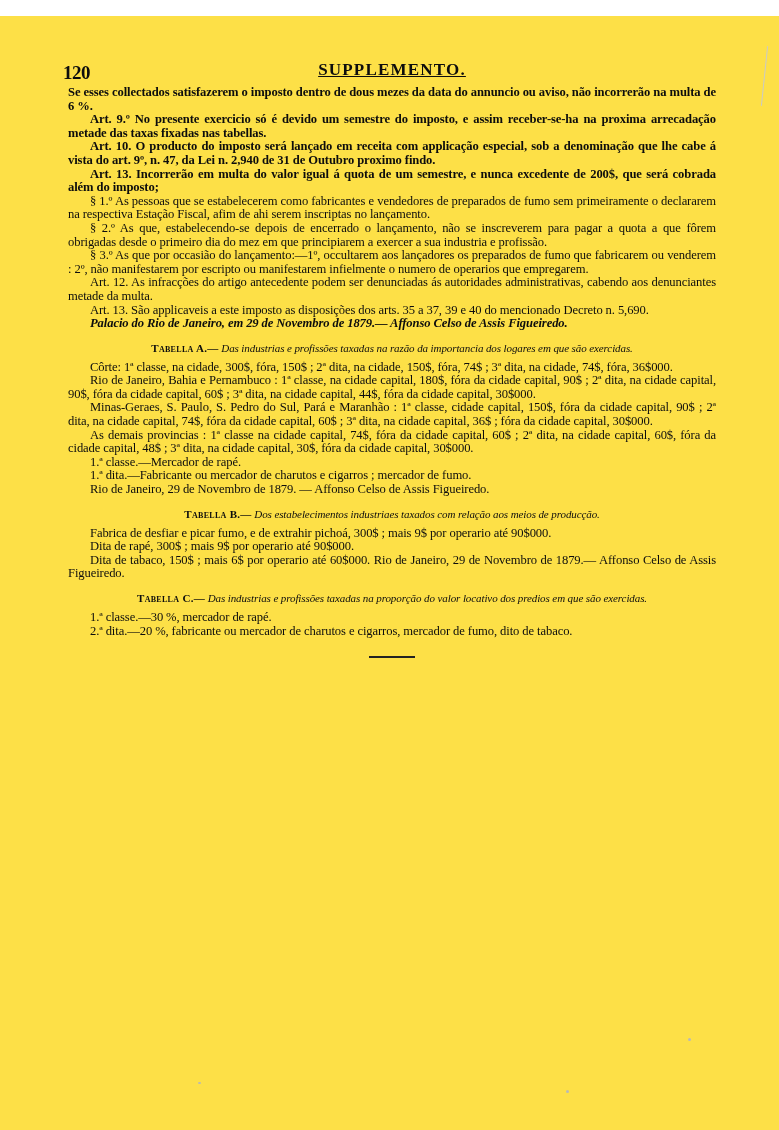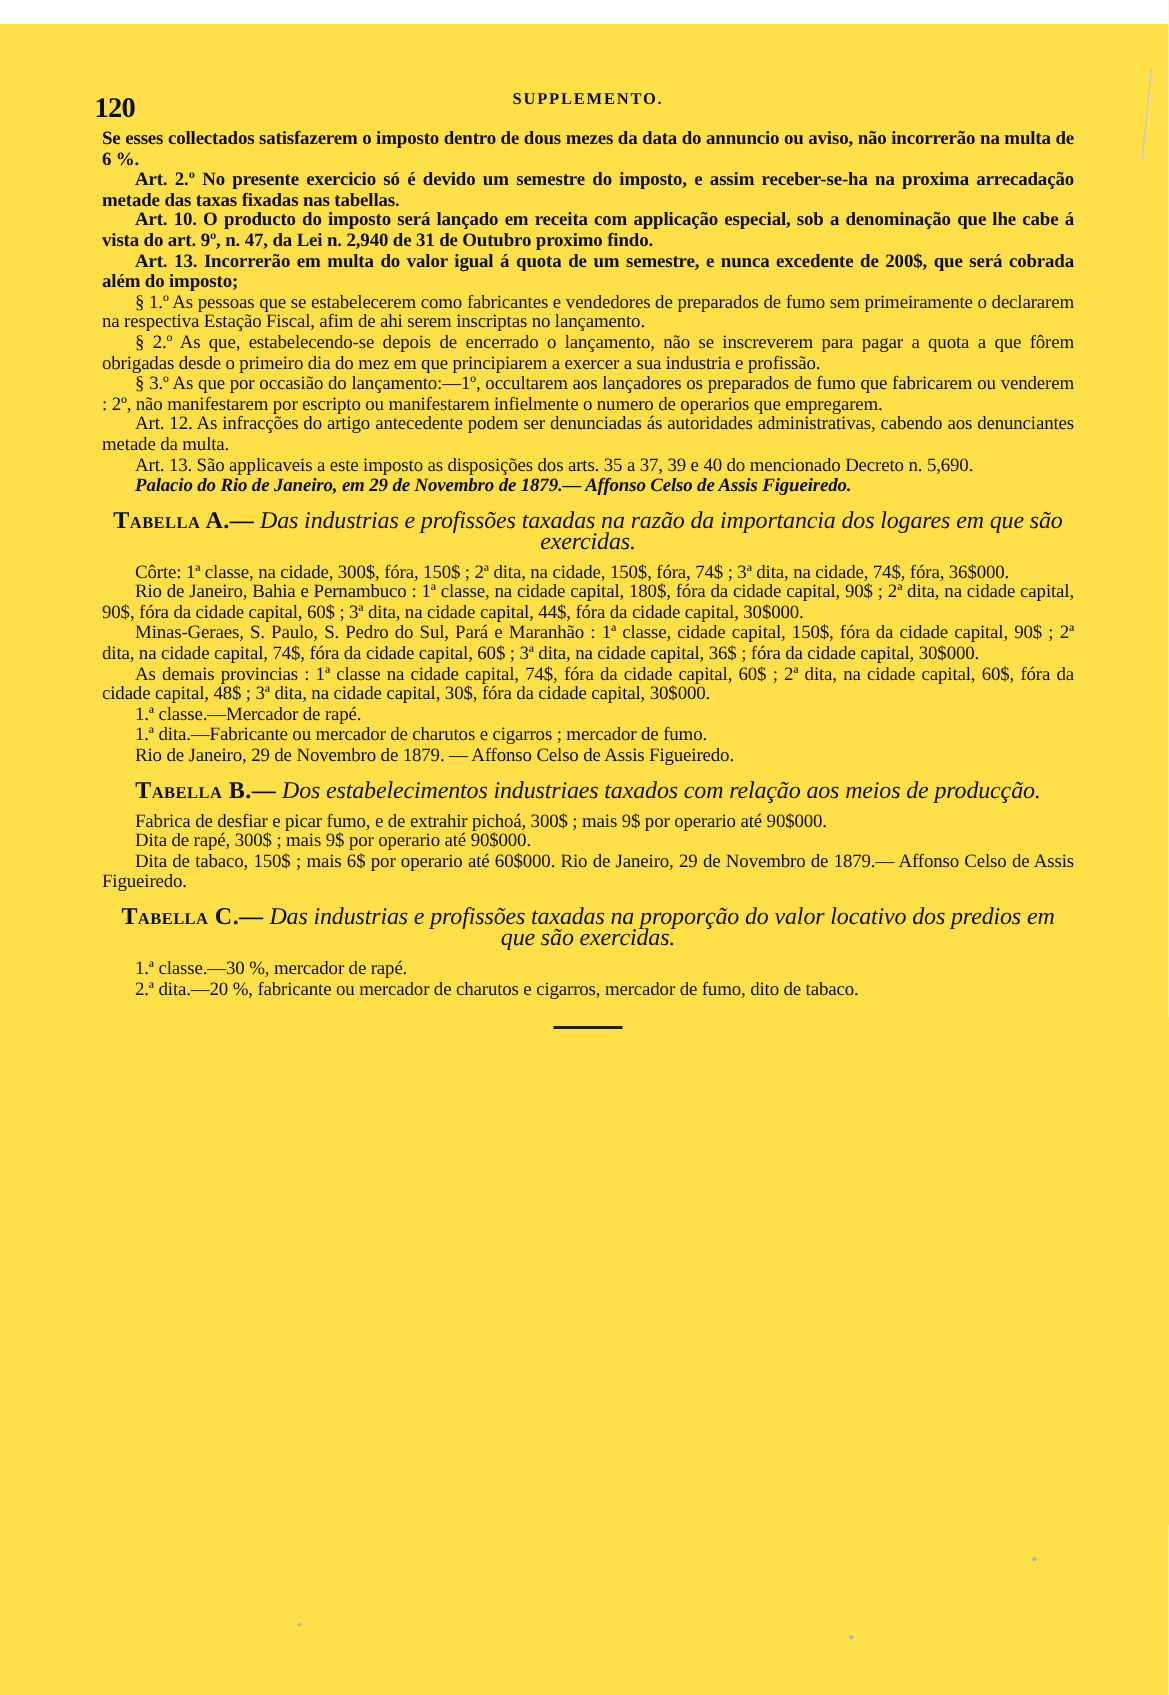--- a/index.html
+++ b/index.html
@@ -40,43 +40,44 @@
     font-size: 19px;
     font-weight: bold;
     letter-spacing: -0.5px;
     position: absolute;
     left: -5px;
     top: 2px;
   }
   .running-head {
     width: 100%;
     text-align: center;
-    font-size: 11px;
+    font-size: 17px;
     font-weight: bold;
     letter-spacing: 1.2px;
     font-family: "Liberation Serif", serif;
+    text-decoration: underline;
   }
   .body-text {
     font-size: 12.6px;
     line-height: 13.6px;
     text-align: justify;
     letter-spacing: -0.1px;
   }
   .para {
     margin: 0 0 0px 0;
     text-indent: 22px;
   }
   .para.bold {
     font-weight: bold;
   }
   .para.noindent {
     text-indent: 0;
   }
   .tab-title {
-    font-size: 16px;
+    font-size: 11px;
     line-height: 14px;
     text-align: center;
     font-style: italic;
     margin: 10px 0 4px 0;
   }
   .tab-title .caps {
     font-style: normal;
     font-variant: small-caps;
     font-weight: bold;
     letter-spacing: 0.3px;
@@ -122,21 +123,21 @@
   <div class="content">
 
     <div class="header-row">
       <div class="folio">120</div>
       <div class="running-head">SUPPLEMENTO.</div>
     </div>
 
     <div class="body-text">
 
       <p class="para bold noindent">Se esses collectados satisfazerem o imposto dentro de dous mezes da data do annuncio ou aviso, não incorrerão na multa de 6 %.</p>
-      <p class="para bold">Art. 2.º  No presente exercicio só é devido um semestre do imposto, e assim receber-se-ha na proxima arrecadação metade das taxas fixadas nas tabellas.</p>
+      <p class="para bold">Art. 9.º  No presente exercicio só é devido um semestre do imposto, e assim receber-se-ha na proxima arrecadação metade das taxas fixadas nas tabellas.</p>
       <p class="para bold">Art. 10.   O producto do imposto será lançado em receita com applicação especial, sob a denominação que lhe cabe á vista do art. 9º, n. 47, da Lei n. 2,940 de 31 de Outubro proximo findo.</p>
       <p class="para bold">Art. 13.  Incorrerão em multa do valor igual á quota de um semestre, e nunca excedente de 200$, que será cobrada além do imposto;</p>
       <p class="para">§ 1.º   As pessoas que se estabelecerem como fabricantes e vendedores de preparados de fumo sem primeiramente o declararem na respectiva Estação Fiscal, afim de ahi serem inscriptas no lançamento.</p>
       <p class="para">§ 2.º   As que, estabelecendo-se depois de encerrado o lançamento, não se inscreverem para pagar a quota a que fôrem obrigadas desde o primeiro dia do mez em que principiarem a exercer a sua industria e profissão.</p>
       <p class="para">§ 3.º   As que por occasião do lançamento:—1º, occultarem aos lançadores os preparados de fumo que fabricarem ou venderem : 2º, não manifestarem por escripto ou manifestarem infielmente o numero de operarios que empregarem.</p>
       <p class="para">Art. 12.   As infracções do artigo antecedente podem ser denunciadas ás autoridades administrativas, cabendo aos denunciantes metade da multa.</p>
       <p class="para">Art. 13.   São applicaveis a este imposto as disposições dos arts. 35 a 37, 39 e 40 do mencionado Decreto n. 5,690.</p>
       <p class="para sig">Palacio do Rio de Janeiro, em 29 de Novembro de 1879.— Affonso Celso de Assis Figueiredo.</p>
 
       <div class="tab-title">

